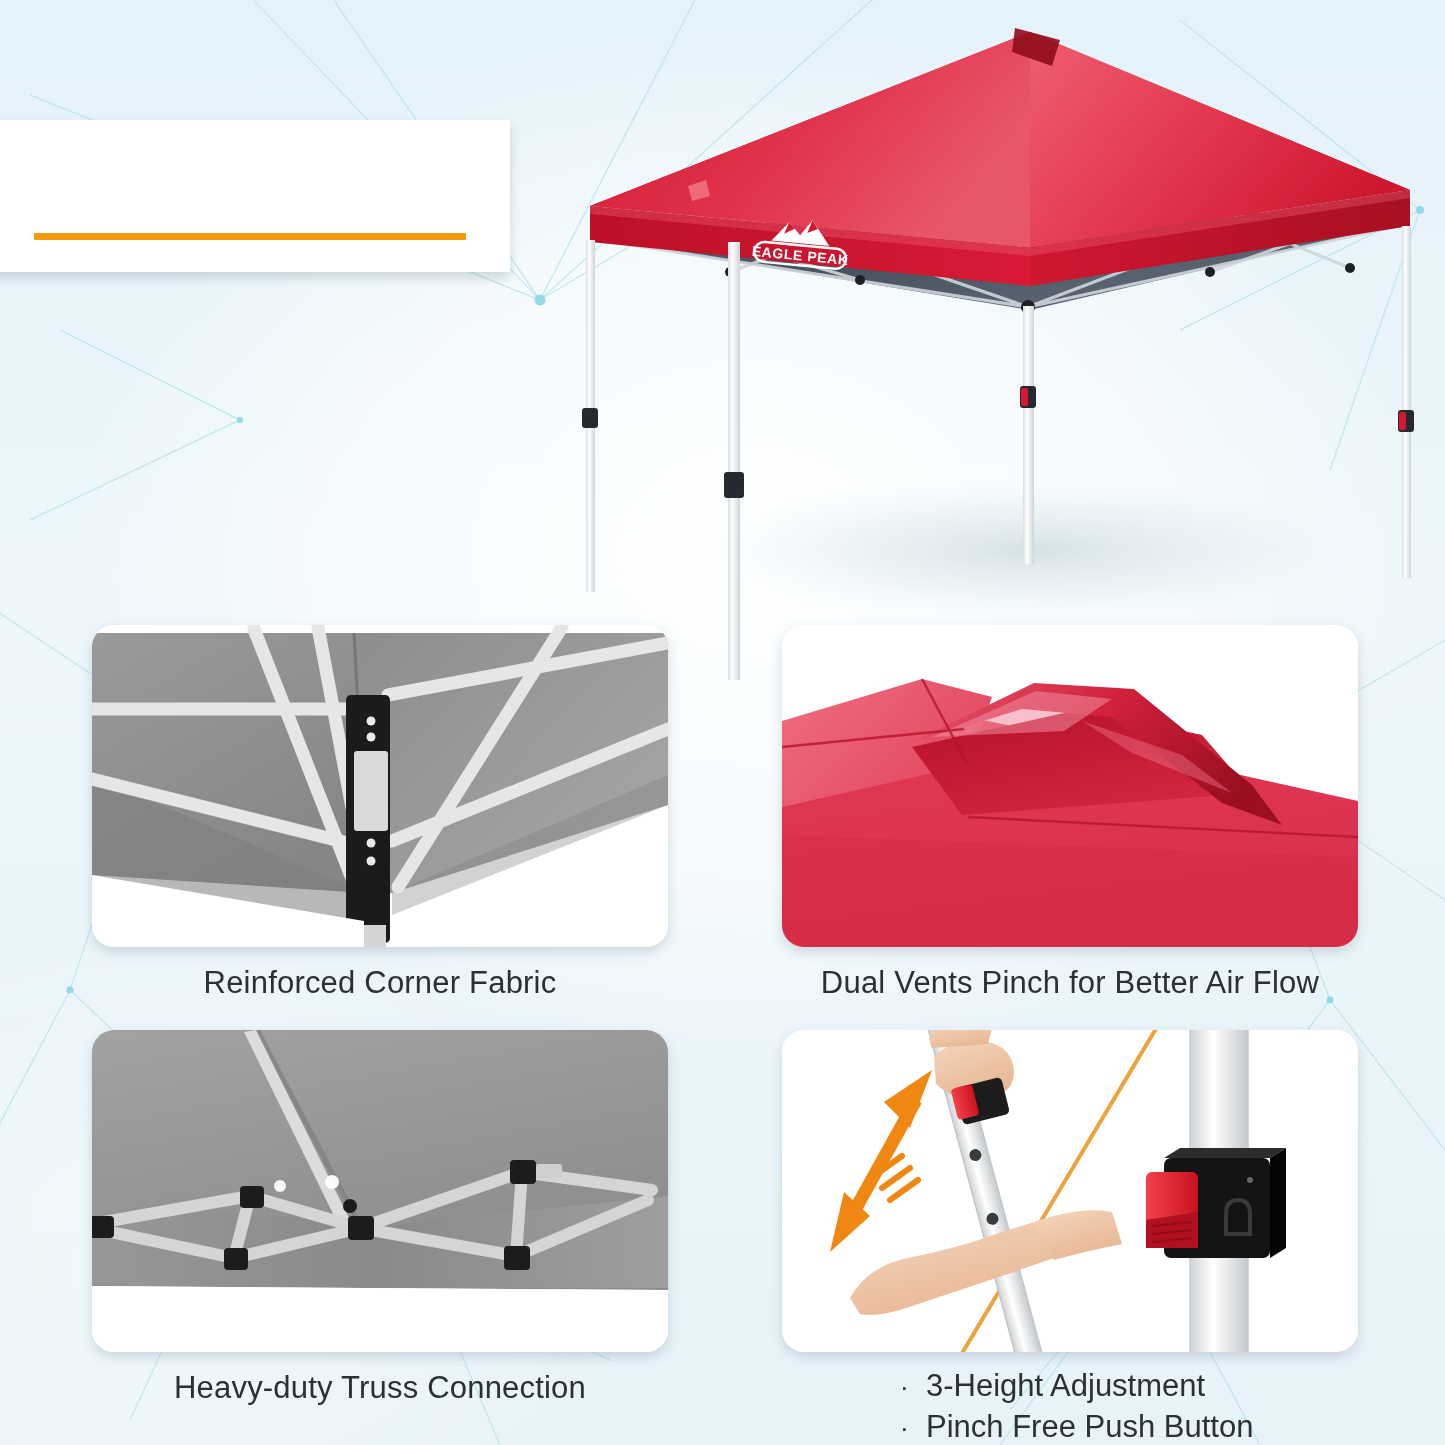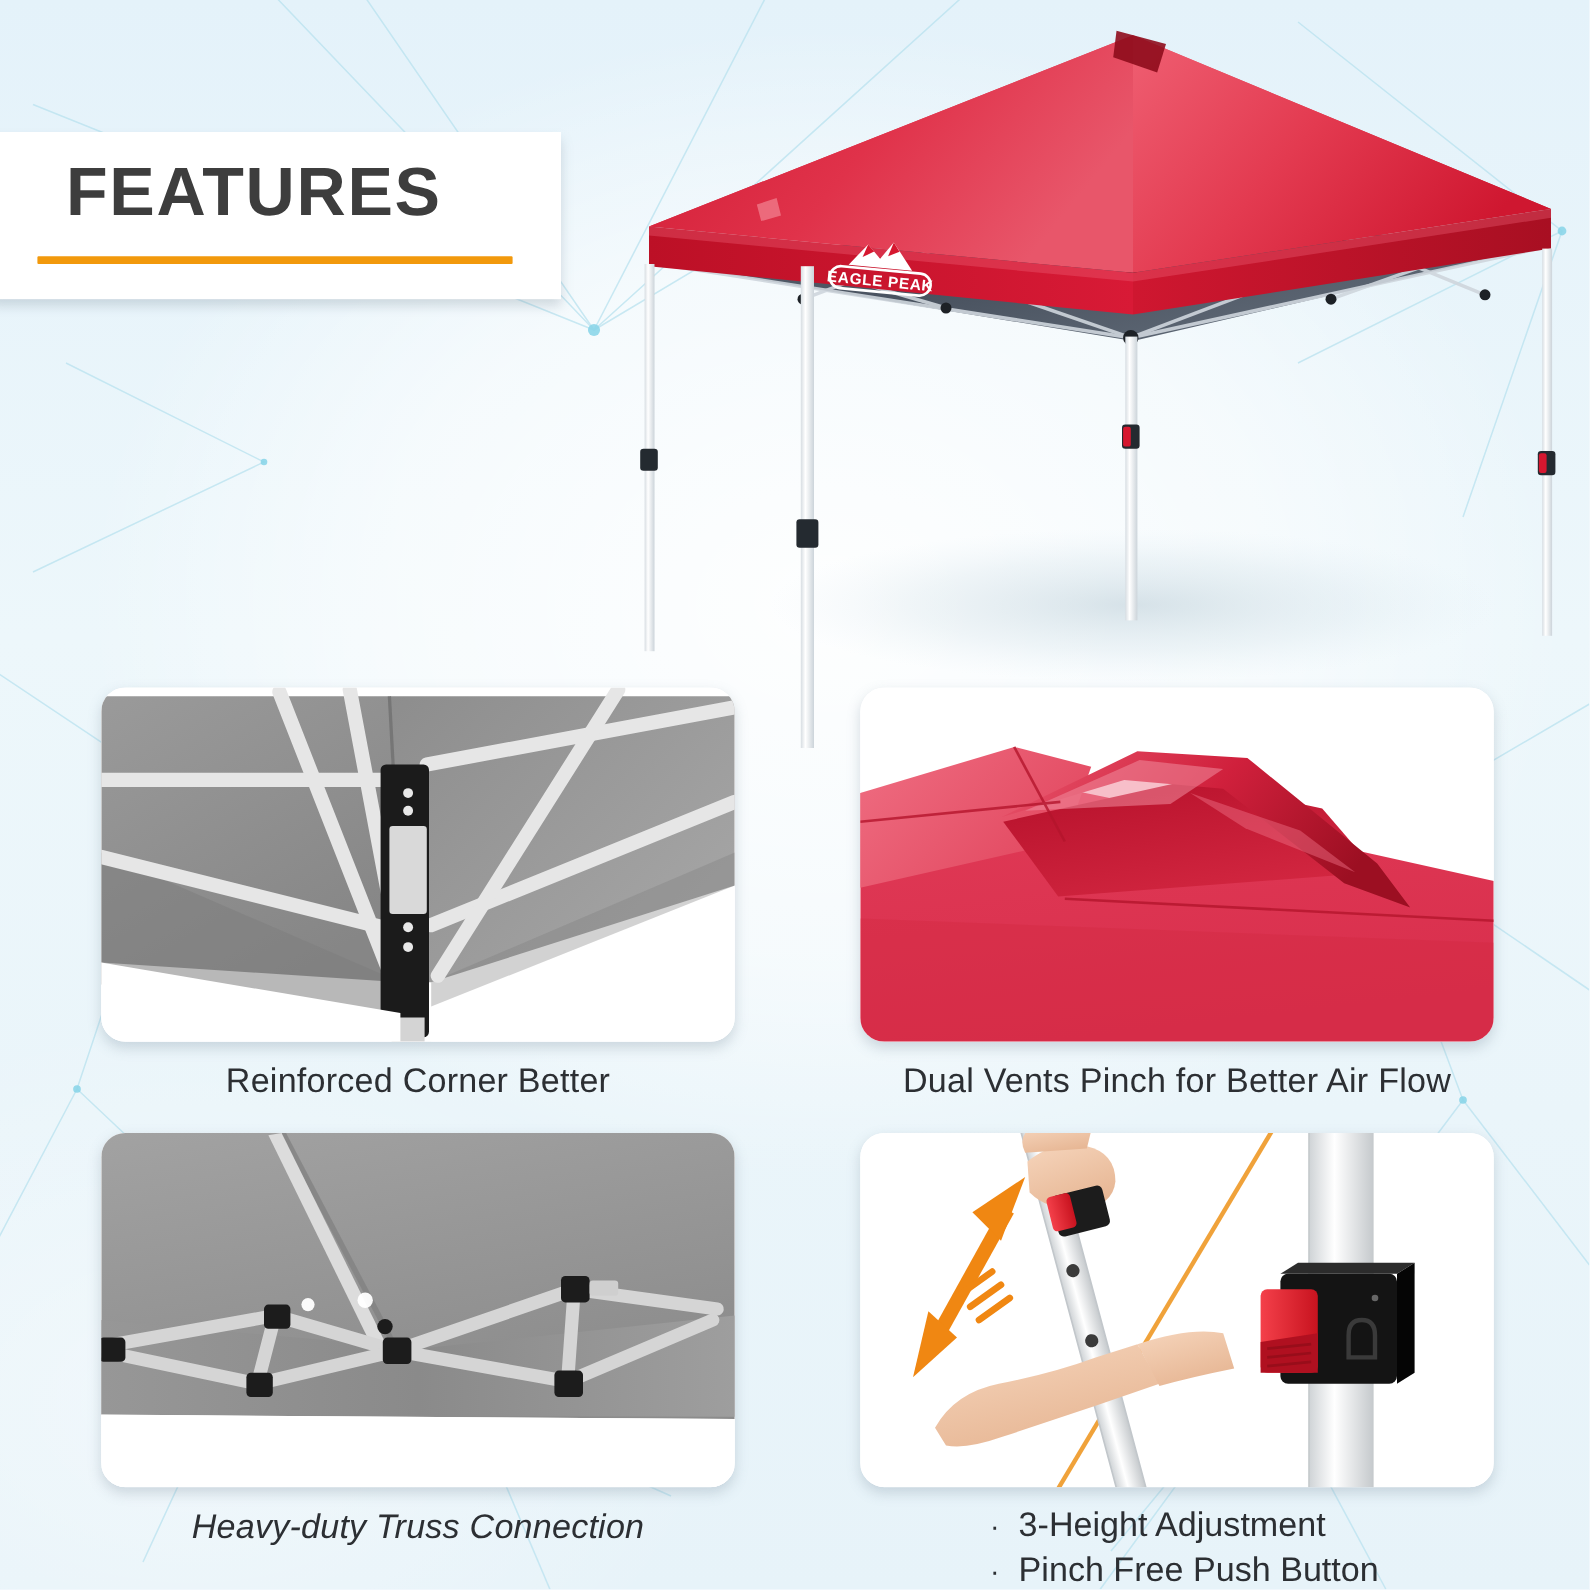--- a/index.html
+++ b/index.html
@@ -102,21 +102,21 @@
   #block-corner { left: 92px;  top: 625px; width: 576px; }
   #block-corner .photo-card { width: 576px; height: 322px; }
   #block-corner .caption    { top: 340px; }
 
   #block-vents { left: 782px; top: 625px; width: 576px; }
   #block-vents .photo-card { width: 576px; height: 322px; }
   #block-vents .caption    { top: 340px; }
 
   #block-truss { left: 92px;  top: 1030px; width: 576px; }
   #block-truss .photo-card { width: 576px; height: 322px; }
-  #block-truss .caption    { top: 340px; font-style: italic; }
+  #block-truss .caption    { top: 340px; }
 
   #block-height { left: 782px; top: 1030px; width: 576px; }
   #block-height .photo-card { width: 576px; height: 322px; }
   #block-height .bullet-list { left: 118px; top: 336px; }
 </style>
 </head>
 <body>
 
 <div id="page">
 
@@ -269,21 +269,20 @@
       <rect x="22" y="398" width="16" height="20" rx="3" fill="#242a30"></rect>
       <rect x="164" y="462" width="20" height="26" rx="3" fill="#242a30"></rect>
       <rect x="460" y="376" width="16" height="22" rx="3" fill="#242a30"></rect>
       <rect x="461" y="378" width="7" height="18" rx="2" fill="#d6172f"></rect>
       <rect x="838" y="400" width="16" height="22" rx="3" fill="#242a30"></rect>
       <rect x="839" y="402" width="7" height="18" rx="2" fill="#d6172f"></rect>
     </g>
   </svg>
 
   <div id="features-card">
-    <div id="features-title">FEATURES</div>
     <div id="features-rule"></div>
   </div>
 
   <div class="feature-block" id="block-corner">
     <div class="photo-card">
       <svg viewBox="0 0 576 322" width="576" height="322">
         <defs>
           <linearGradient id="g1a" x1="0" y1="0" x2="0.6" y2="1">
             <stop offset="0" stop-color="#9a9a9a"></stop>
               <stop offset="1" stop-color="#868686"></stop>
@@ -323,21 +322,21 @@
             <circle cx="279" cy="112" r="4.5"></circle>
           <circle cx="279" cy="218" r="4.5"></circle>
             <circle cx="279" cy="236" r="4.5"></circle>
         </g>
         <rect x="264" y="300" width="30" height="22" fill="#d4d4d4"></rect>
 
         <polygon points="0,250 272,296 272,322 0,322" fill="#ffffff"></polygon>
         <polygon points="300,292 576,182 576,322 300,322" fill="#ffffff"></polygon>
       </svg>
     </div>
-    <div class="caption">Reinforced Corner Better</div>
+    <div class="caption">Reinforced Corner Fabric</div>
   </div>
 
   <div class="feature-block" id="block-vents">
     <div class="photo-card">
       <svg viewBox="0 0 576 322" width="576" height="322">
         <defs>
           <linearGradient id="g2body" x1="0" y1="0" x2="0.3" y2="1">
             <stop offset="0" stop-color="#e03a56"></stop>
               <stop offset="1" stop-color="#d92f4d"></stop>
           </linearGradient>

